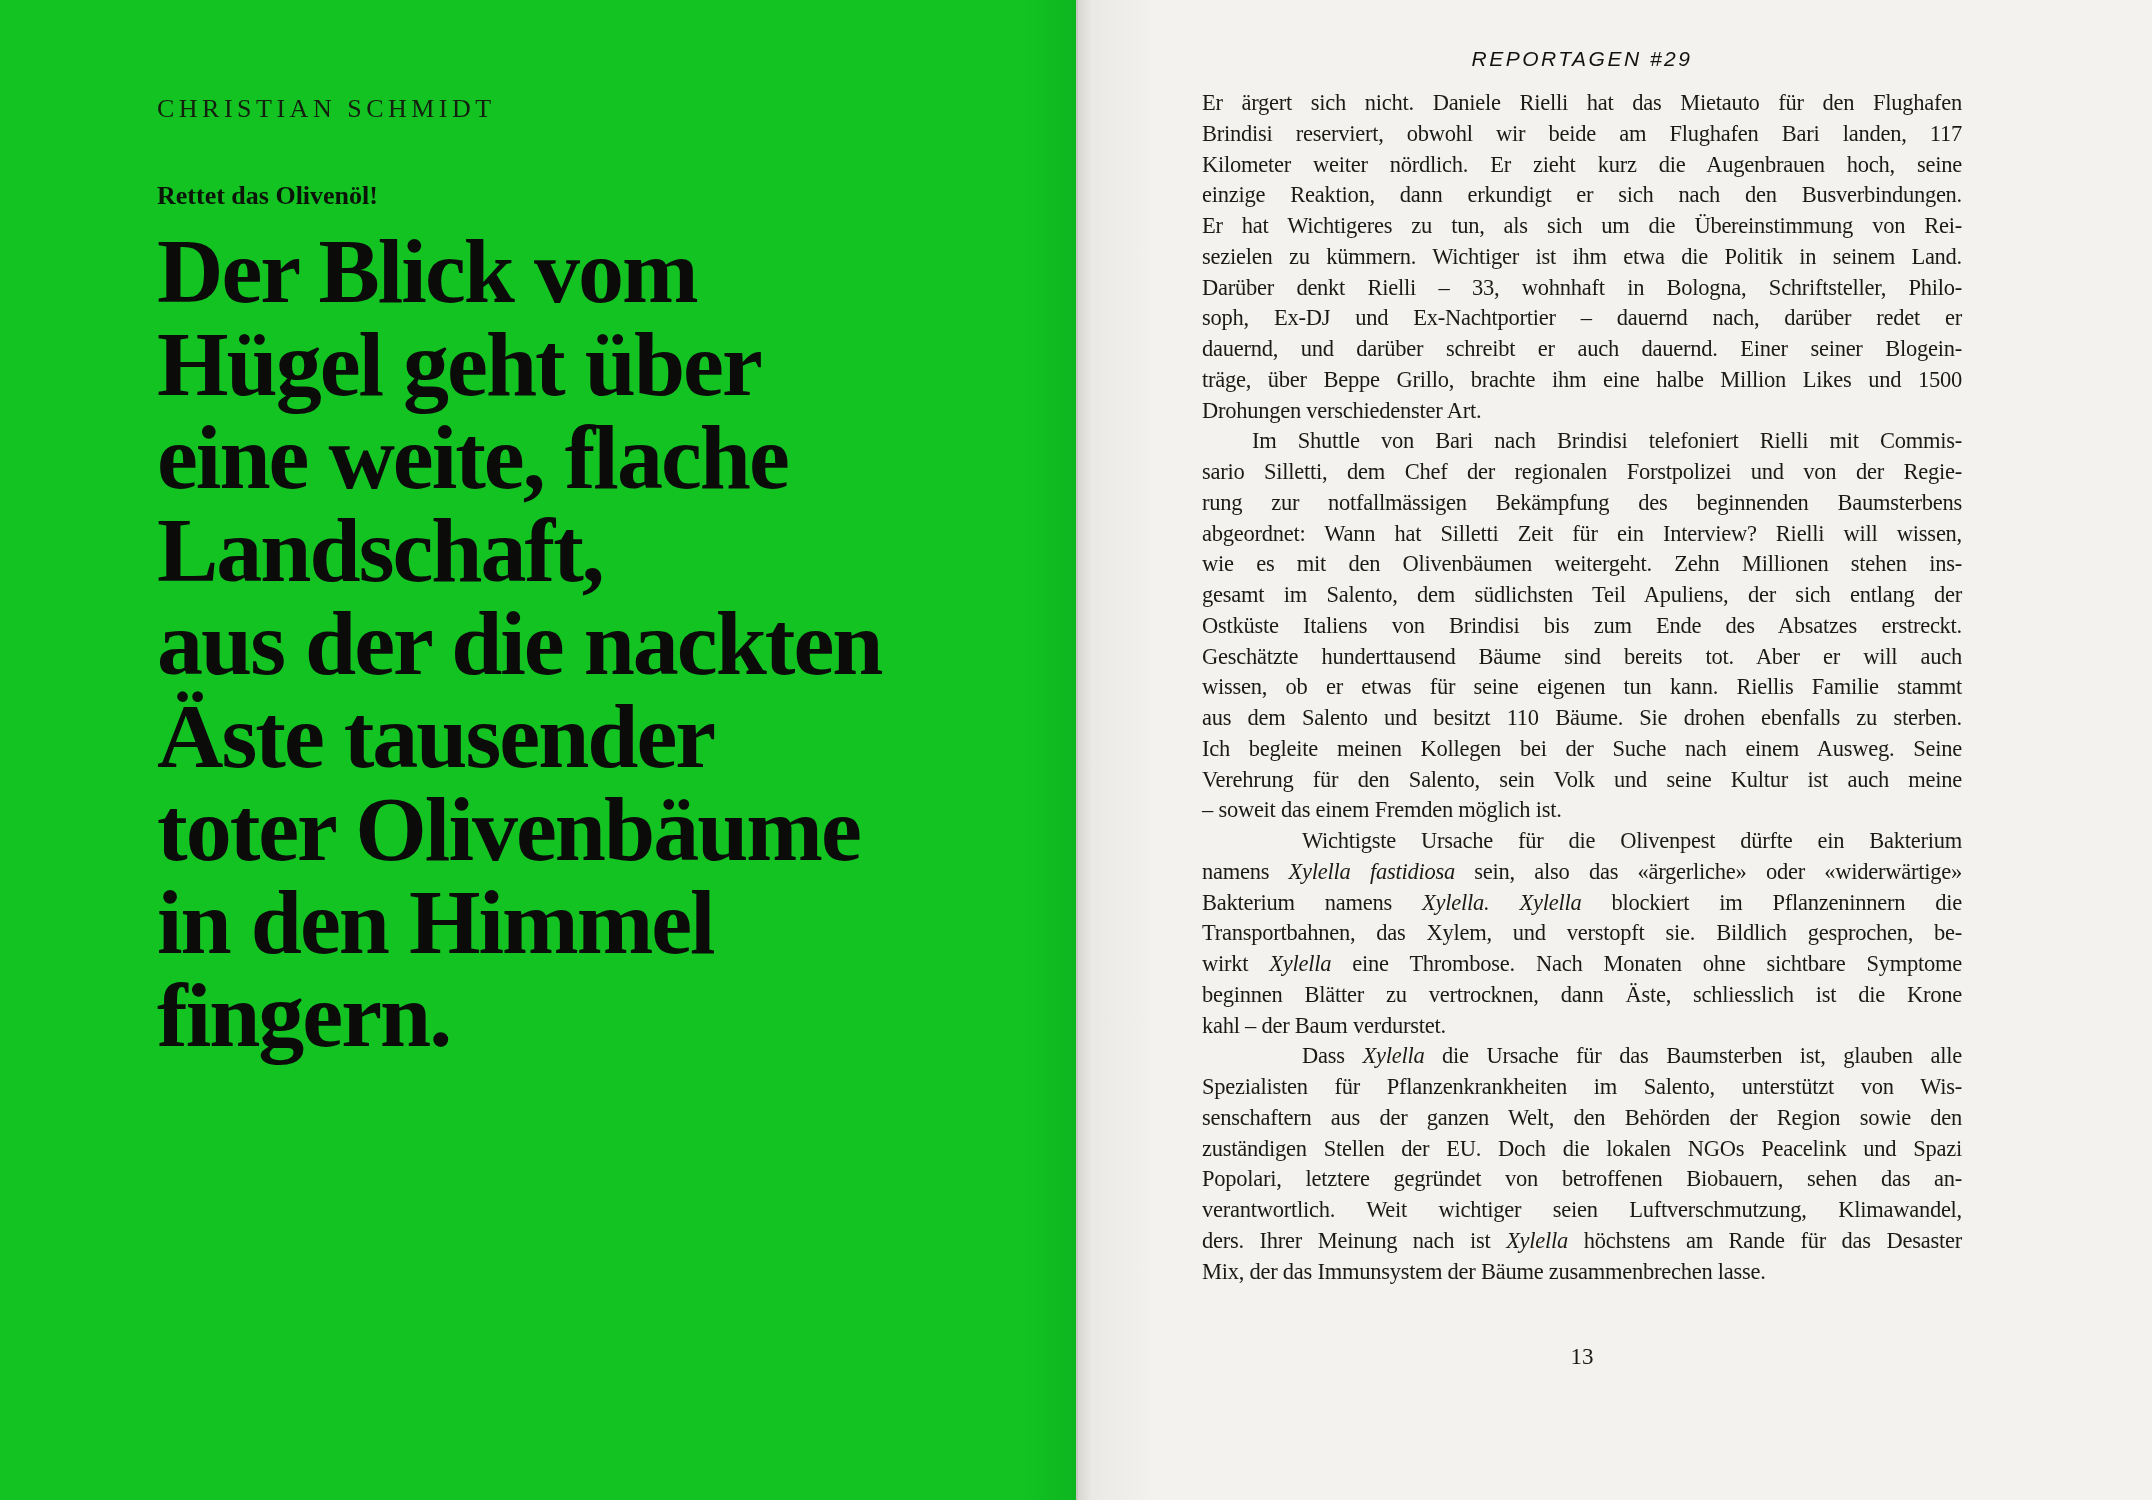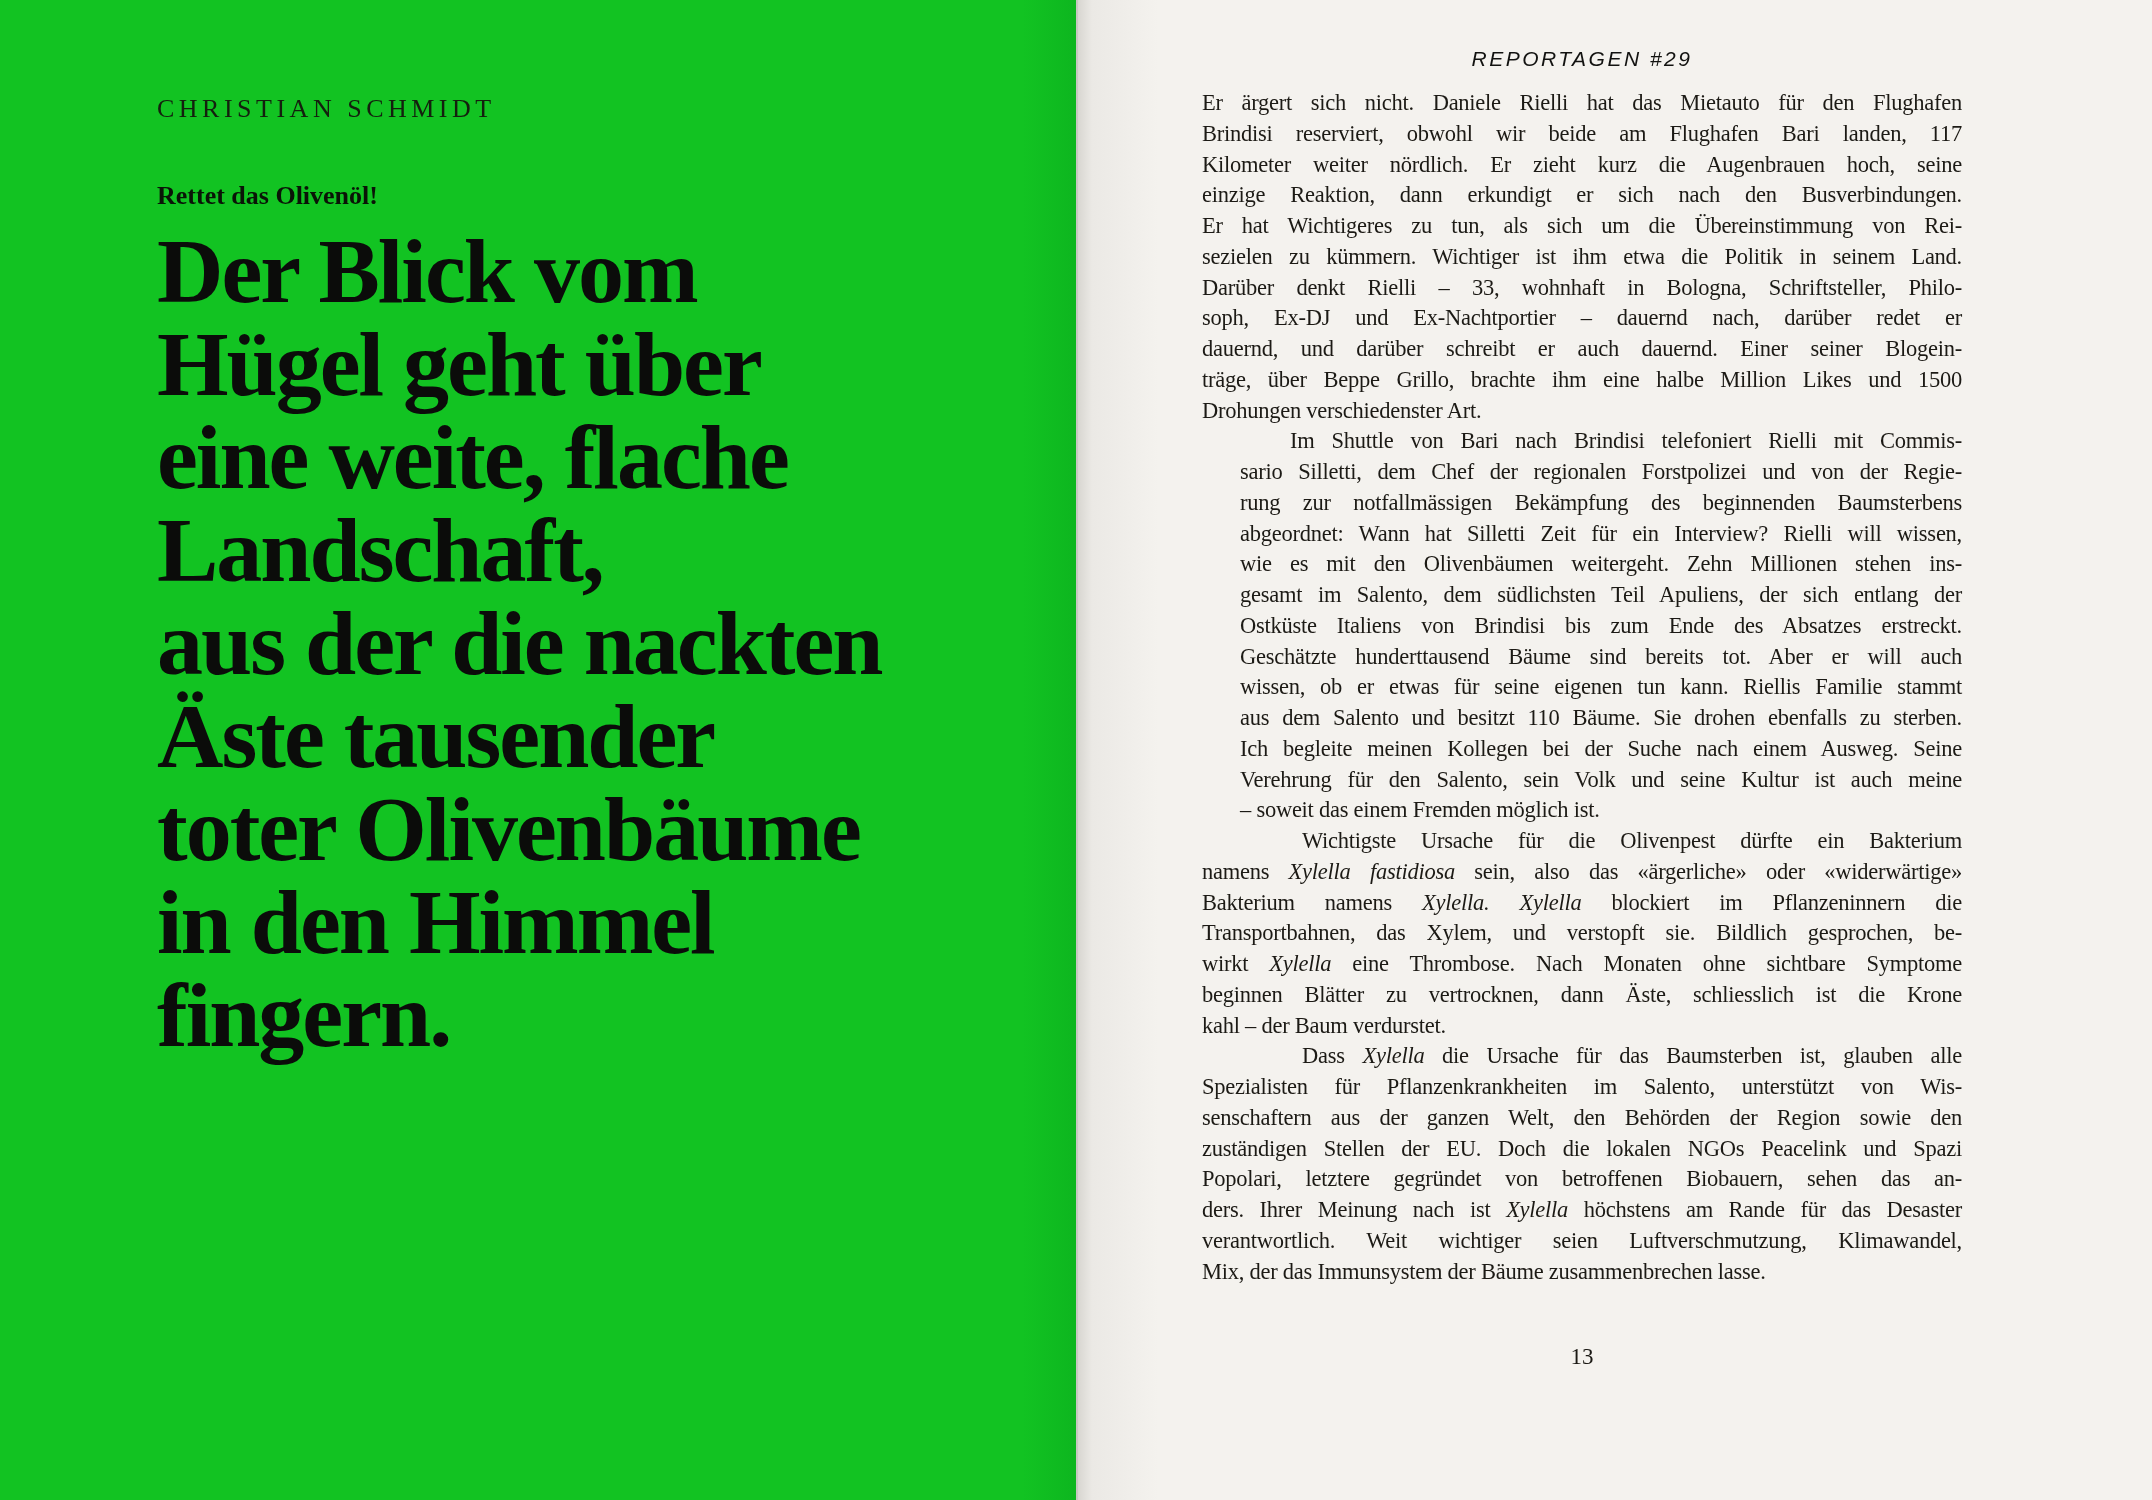--- a/index.html
+++ b/index.html
@@ -45,21 +45,21 @@
     font-size:21px;letter-spacing:2.5px;color:#121210;
   }
   .body{
     position:absolute;left:124px;top:88px;width:760px;
     font-size:22.5px;line-height:30.75px;letter-spacing:-0.25px;
     color:#1c1a15;
   }
   .ln{text-align:justify;text-align-last:justify;}
   .ln.last{text-align-last:left;}
   .para .ln.first{padding-left:100px;}
-  .para.block{margin-left:38px;}
+  .para.block{}
   .para.block .ln.first{padding-left:50px;}
   .body i{font-style:italic;}
   .folio{
     position:absolute;left:124px;top:1344px;width:760px;
     text-align:center;font-size:23px;color:#1c1a15;
   }
 </style>
 </head>
 <body>
 
@@ -120,21 +120,21 @@
           <div class="ln"><span>wirkt </span><i>Xylella</i><span> eine Thrombose. Nach Monaten ohne sichtbare Symptome</span></div>
           <div class="ln">beginnen Blätter zu vertrocknen, dann Äste, schliesslich ist die Krone</div>
           <div class="ln last">kahl – der Baum verdurstet.</div>
         </div>
         <div class="para">
           <div class="ln first"><span>Dass </span><i>Xylella</i><span> die Ursache für das Baumsterben ist, glauben alle</span></div>
           <div class="ln">Spezialisten für Pflanzenkrankheiten im Salento, unterstützt von Wis-</div>
           <div class="ln">senschaftern aus der ganzen Welt, den Behörden der Region sowie den</div>
           <div class="ln">zuständigen Stellen der EU. Doch die lokalen NGOs Peacelink und Spazi</div>
           <div class="ln">Popolari, letztere gegründet von betroffenen Biobauern, sehen das an-</div>
+          <div class="ln">verantwortlich. Weit wichtiger seien Luftverschmutzung, Klimawandel,</div>
           <div class="ln"><span>ders. Ihrer Meinung nach ist </span><i>Xylella</i><span> höchstens am Rande für das Desaster</span></div>
-          <div class="ln">verantwortlich. Weit wichtiger seien Luftverschmutzung, Klimawandel,</div>
           <div class="ln last">Mix, der das Immunsystem der Bäume zusammenbrechen lasse.</div>
         </div>
       </div>
     <div class="folio">13</div>
   </section>
 
 </div>
 
 </body></html>

